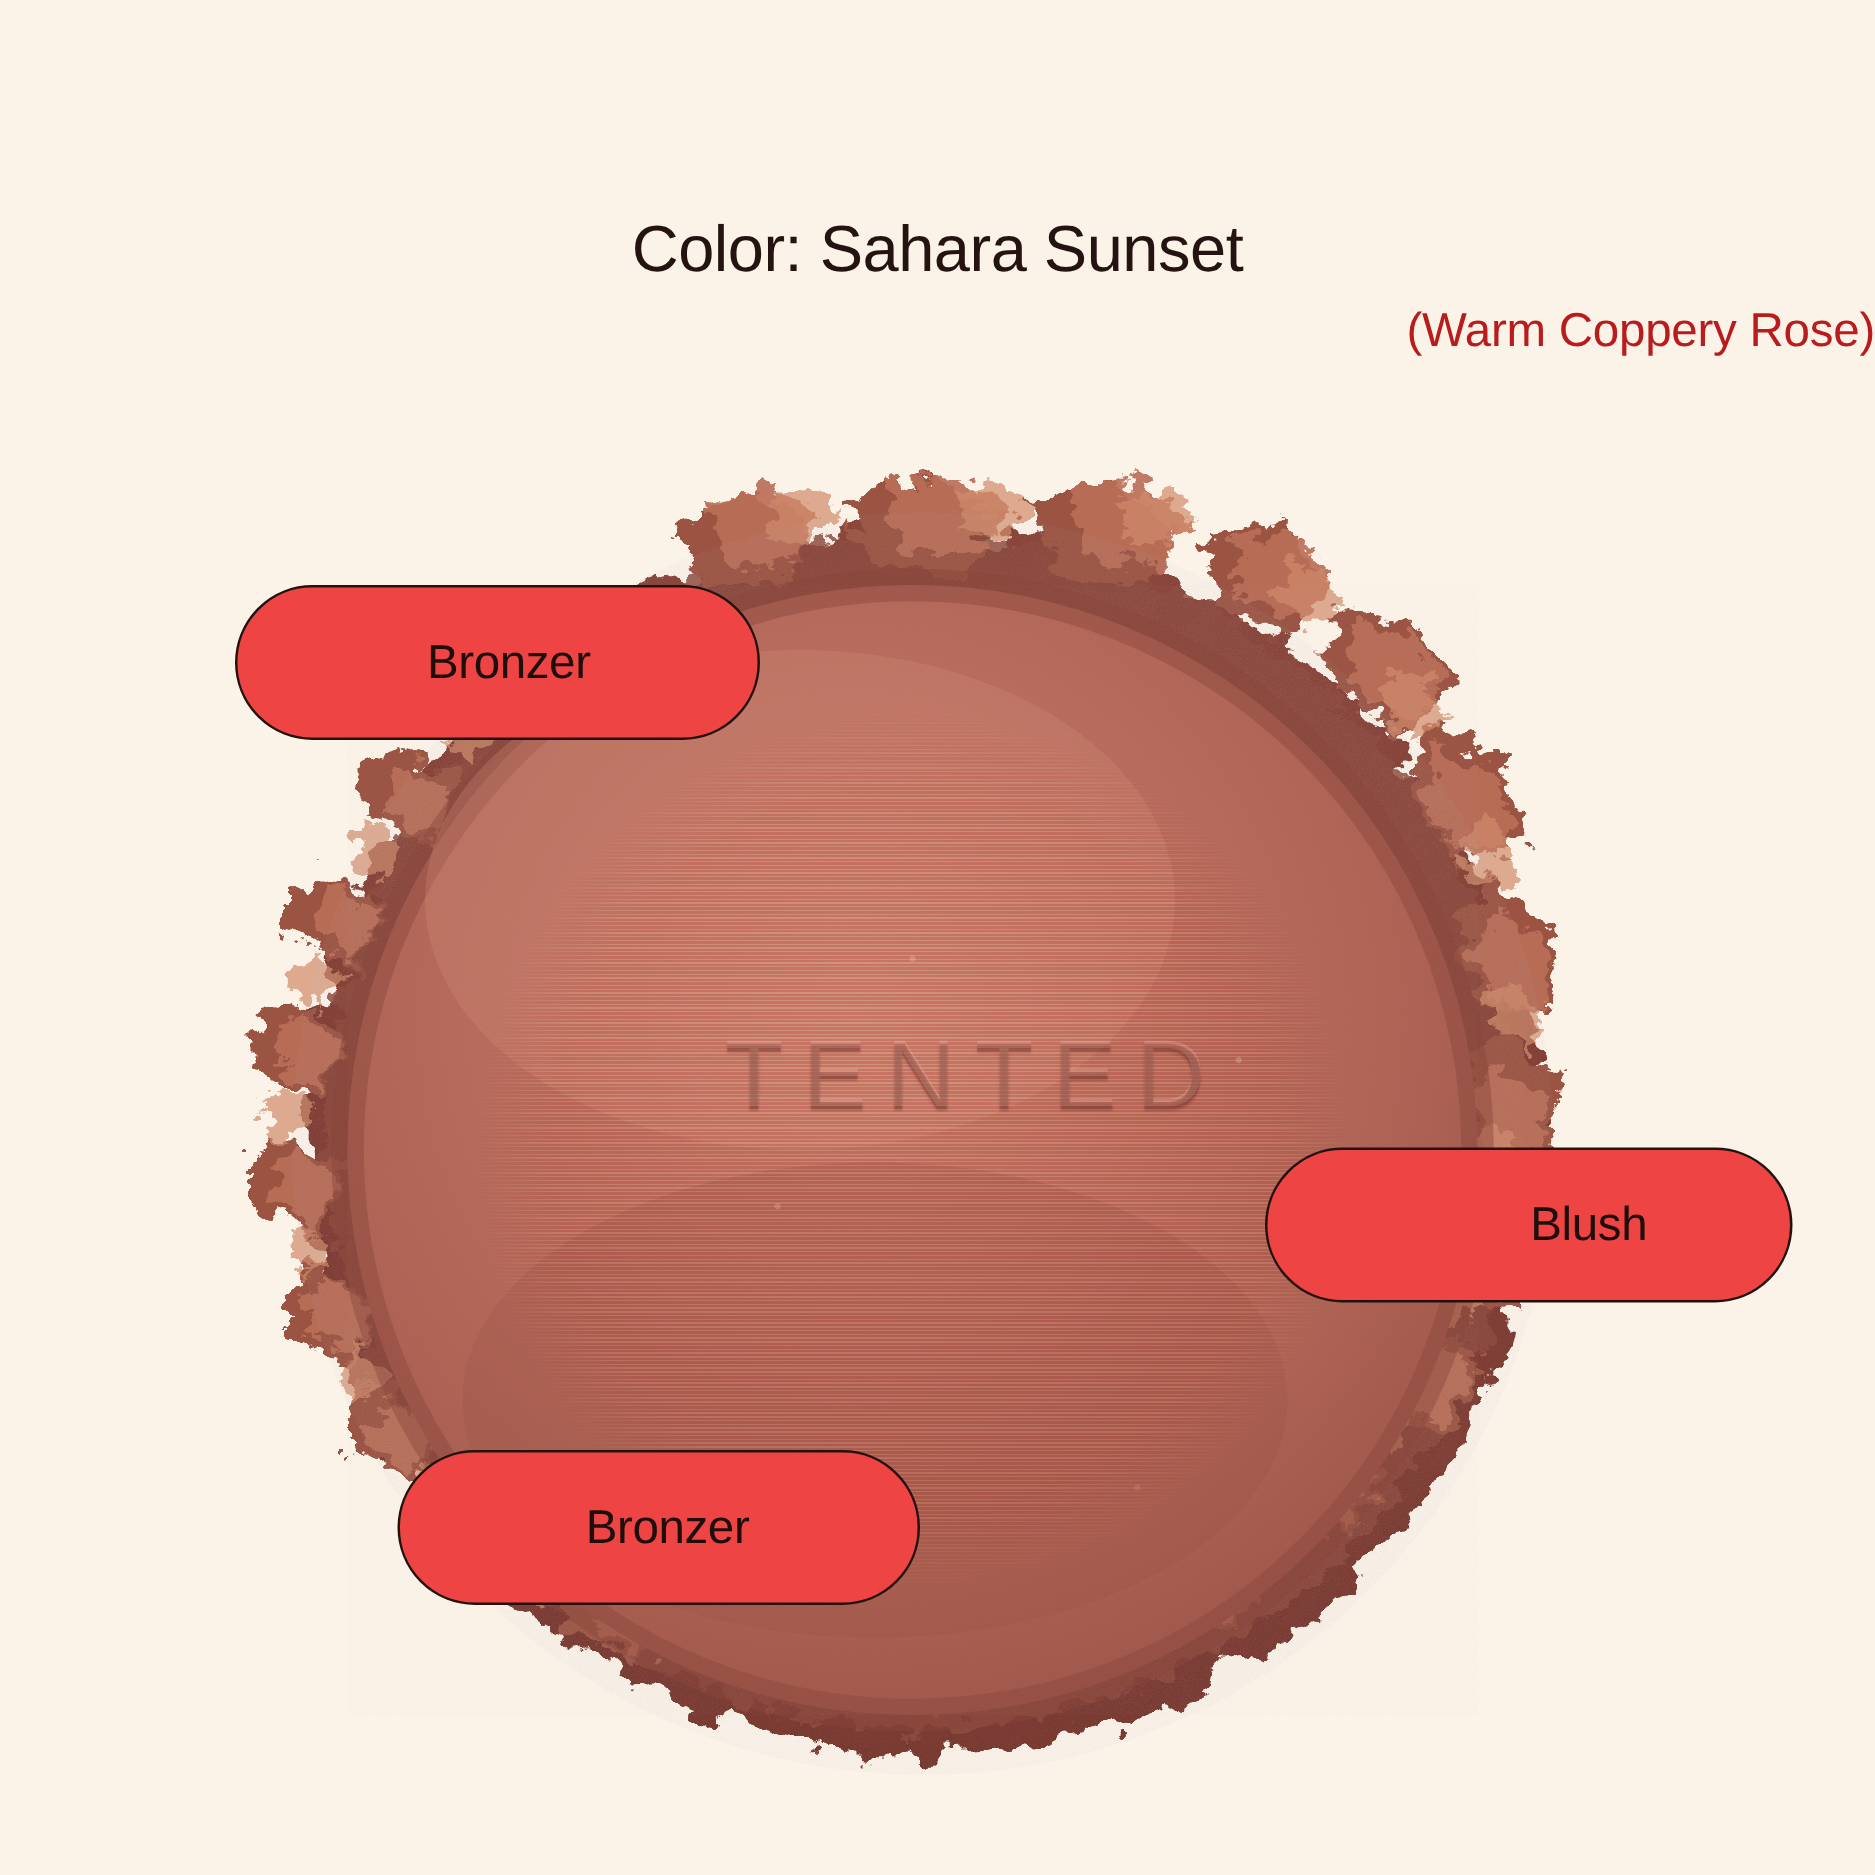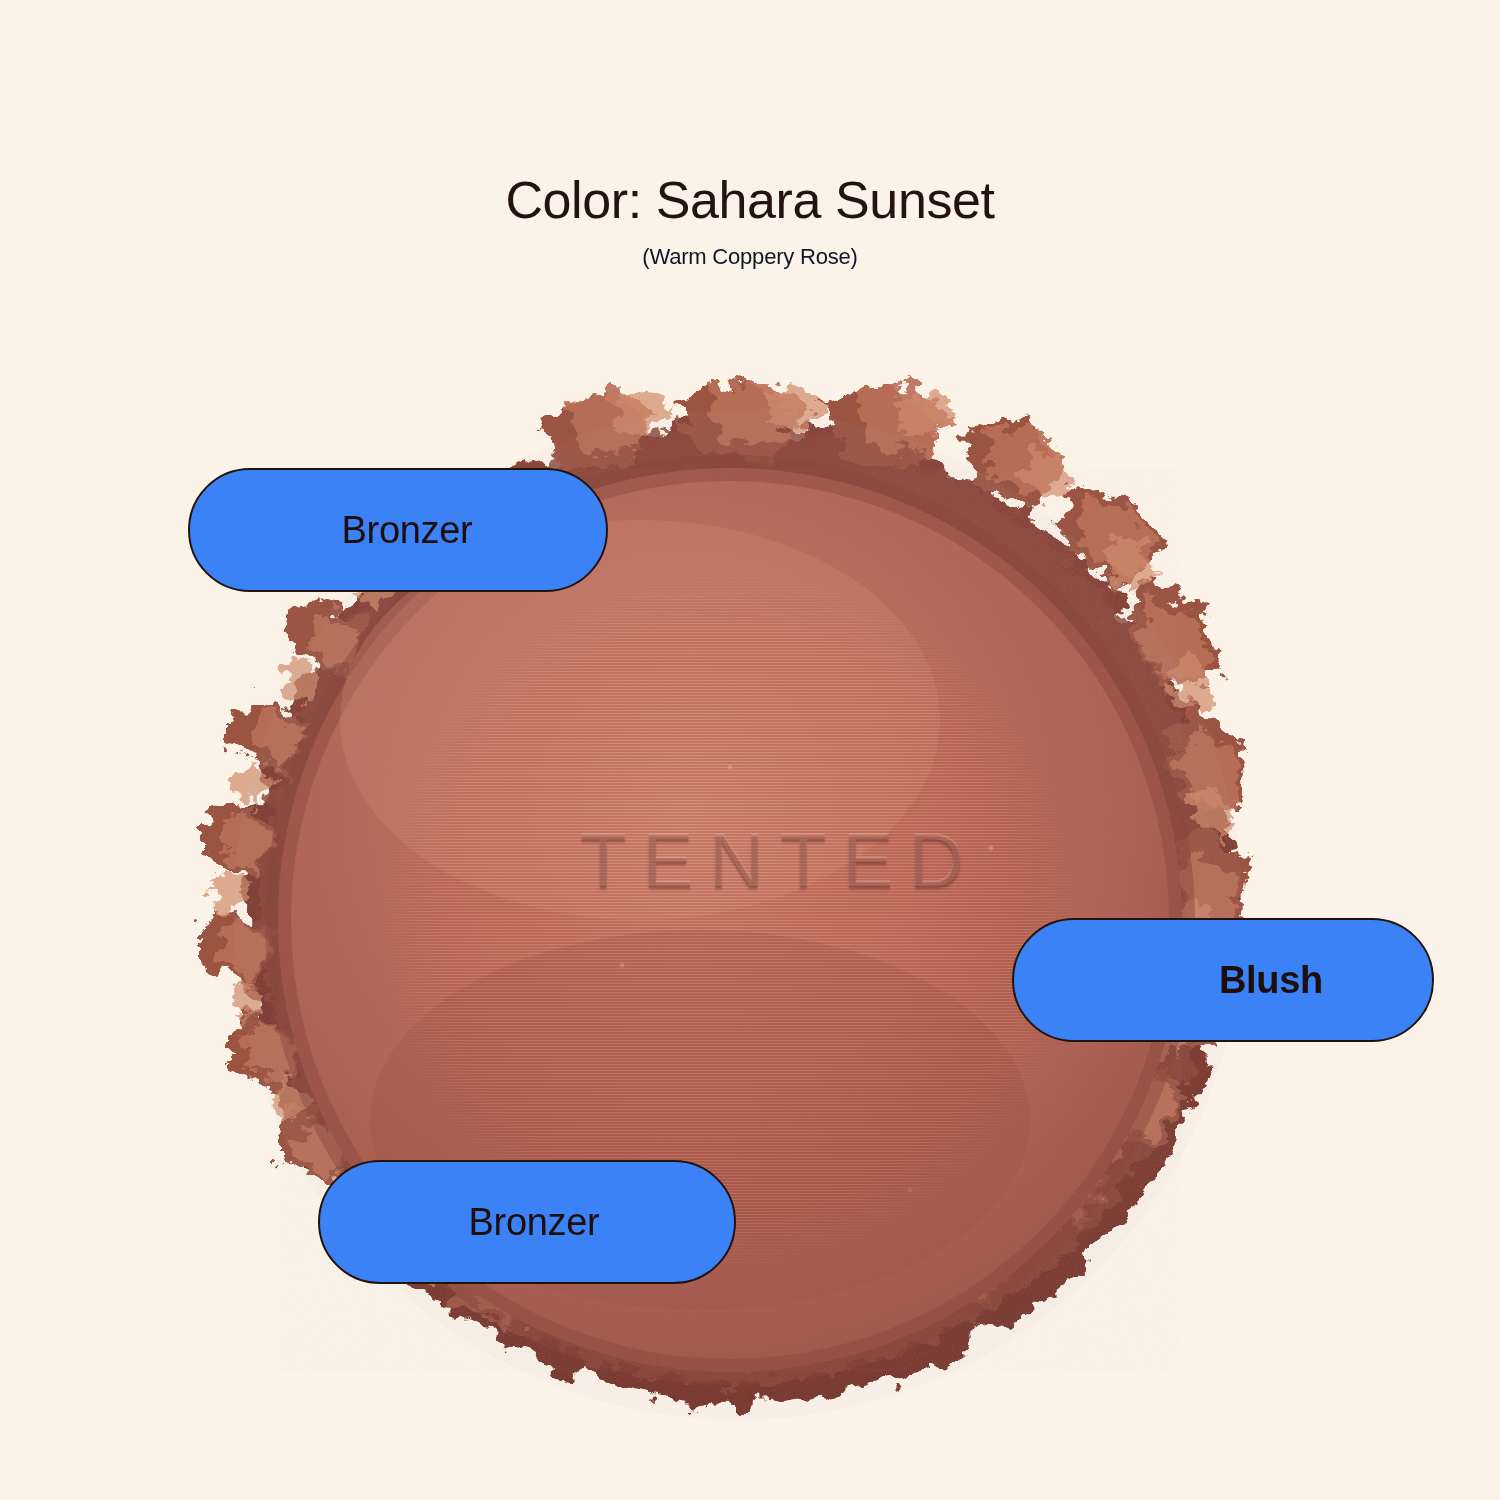--- a/index.html
+++ b/index.html
@@ -40,24 +40,25 @@
   }
   .color-line {
     margin-top: 32px;
     font-size: 52px;
     color: #241310;
     letter-spacing: -0.4px;
     font-weight: 400;
   }
   .color-sub {
     margin-top: 14px;
-    font-size: 22px;
-    color: #0f172a;
+    font-size: 38px;
+    color: #b91c1c;
     letter-spacing: -0.2px;
     font-weight: 400;
+    text-align: right;
   }
 
   
   .powder-stage {
     position: absolute;
     left: 0;
     top: 0;
     width: 1500px;
     height: 1228px;
     z-index: 1;
@@ -127,21 +128,21 @@
        0  2px 2px rgba(92,36,30,0.28);
     pointer-events: none;
     z-index: 2;
     font-family: "Liberation Sans", sans-serif;
     user-select: none;
   }
 
   
   .pill {
     position: absolute;
-    background: #3b82f6;
+    background: #ef4444;
     border: 2px solid #23130F;
     border-radius: 999px;
     display: flex;
     align-items: center;
     z-index: 10;
     box-sizing: border-box;
   }
   .pill-label {
     font-size: 38px;
     color: #1E0F0C;
@@ -162,21 +163,20 @@
   }
 
   .pill-blush {
     left: 1012px;
     top: 918px;
     width: 422px;
     height: 124px;
   }
   .pill-blush .pill-label {
     padding-left: 96px;
-    font-weight: bold;
   }
 
   .pill-bronzer-bottom {
     left: 318px;
     top: 1160px;
     width: 418px;
     height: 124px;
   }
   .pill-bronzer-bottom .pill-label {
     padding-left: 14px;

